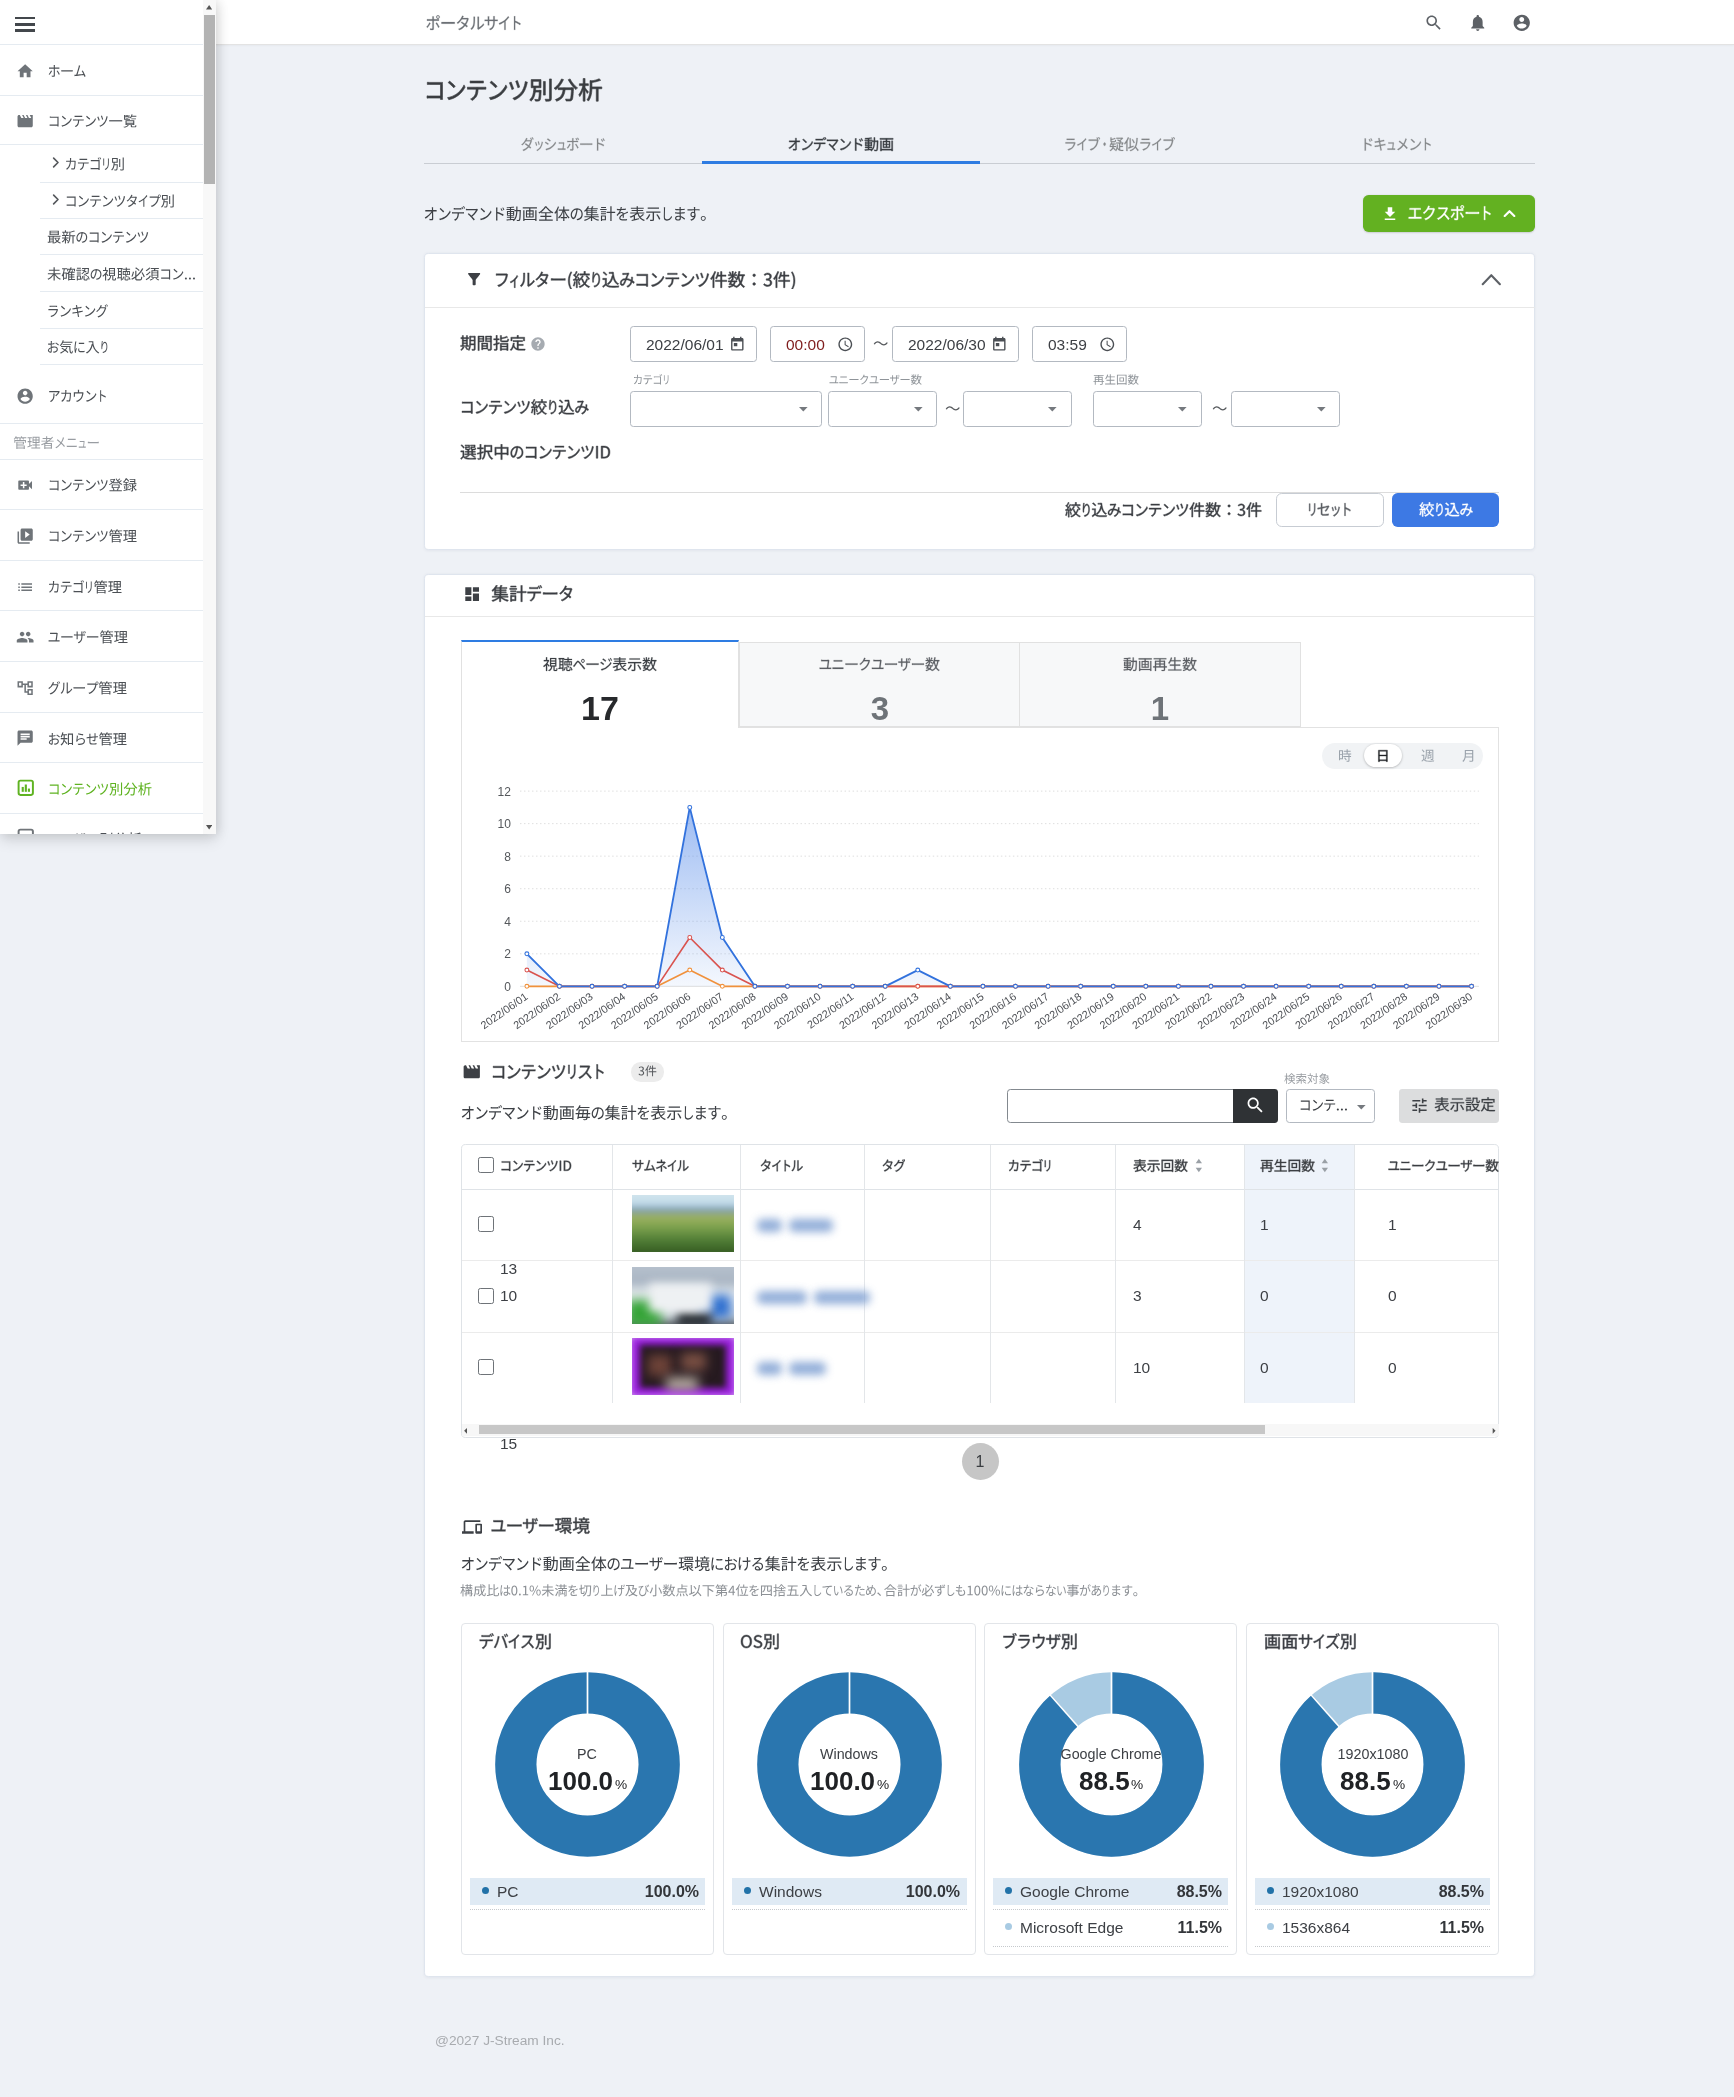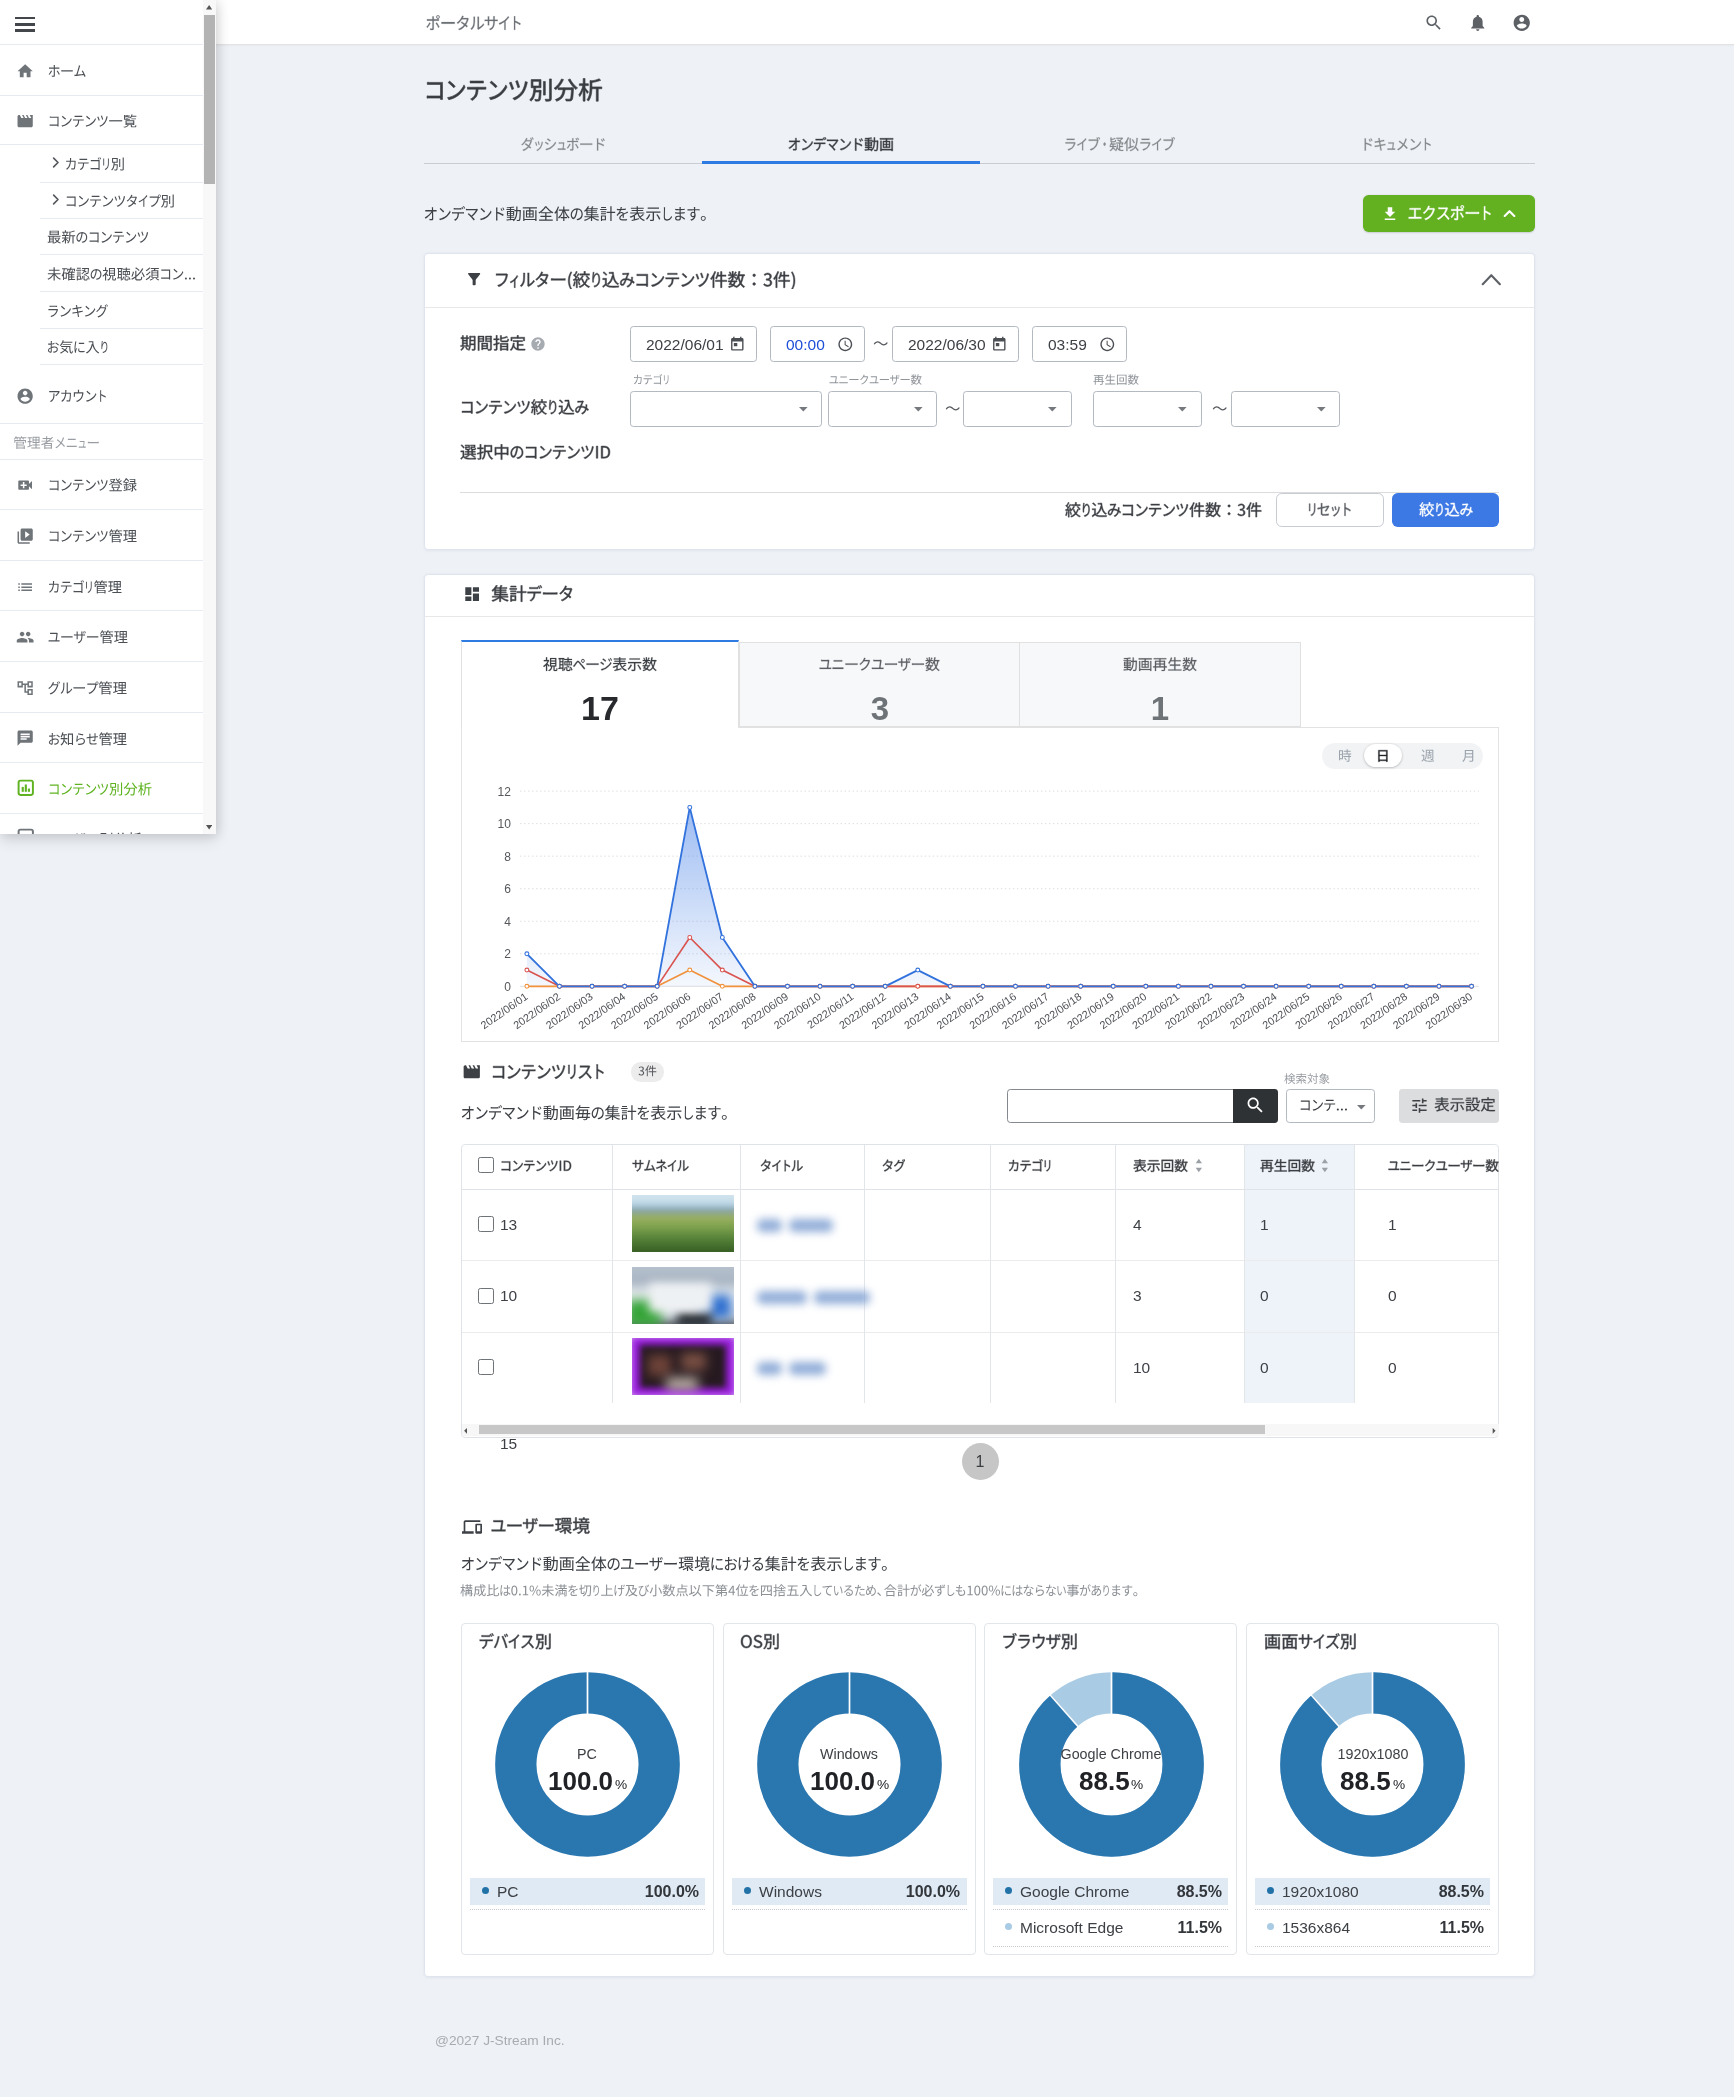--- a/index.html
+++ b/index.html
@@ -360,21 +360,21 @@
   </div>
 <svg style="position:absolute;left:530px;top:336px;" width="16" height="16" viewBox="0 0 24 24" fill="#a6abb1">
     <path d="M12 2C6.48 2 2 6.48 2 12s4.48 10 10 10 10-4.48 10-10S17.52 2 12 2zm1 17h-2v-2h2v2zm2.07-7.75l-.9.92C13.45 12.9 13 13.5 13 15h-2v-.5c0-1.1.45-2.1 1.17-2.83l1.24-1.26c.37-.36.59-.86.59-1.41 0-1.1-.9-2-2-2s-2 .9-2 2H8c0-2.21 1.79-4 4-4s4 1.79 4 4c0 .88-.36 1.68-.93 2.25z"></path>
   </svg>
 <div style="position:absolute;left:630px;top:326px;width:127px;height:36px;background:#fff;border:0.9px solid #b3b9c1;border-radius:3.4px;box-sizing:border-box;"></div>
 <div style="position:absolute;left:646px;top:344px;font-size:15.5px;font-weight:400;color:#3d4045;font-family:'Liberation Sans',sans-serif;line-height:0;white-space:nowrap;"><span style="vertical-align:middle;line-height:normal;position:relative;top:-8px;">2022/06/01</span></div>
 <svg style="position:absolute;left:729px;top:336px;" width="16.6" height="16.6" viewBox="0 0 24 24" fill="#4b4f54">
     <path d="M19 3h-1V1h-2v2H8V1H6v2H5c-1.11 0-1.99.9-1.99 2L3 19c0 1.1.89 2 2 2h14c1.1 0 2-.9 2-2V5c0-1.1-.9-2-2-2zm0 16H5V8h14v11zM7 10h5v5H7z"></path>
   </svg>
 <div style="position:absolute;left:770px;top:326px;width:95px;height:36px;background:#fff;border:0.9px solid #b3b9c1;border-radius:3.4px;box-sizing:border-box;"></div>
-<div style="position:absolute;left:786px;top:344px;font-size:15.5px;font-weight:400;color:#1d4ed8;font-family:'Liberation Sans',sans-serif;line-height:0;white-space:nowrap;"><span style="vertical-align:middle;line-height:normal;position:relative;top:-8px;">00:00</span></div>
+<div style="position:absolute;left:786px;top:344px;font-size:15.5px;font-weight:400;color:#7f1d1d;font-family:'Liberation Sans',sans-serif;line-height:0;white-space:nowrap;"><span style="vertical-align:middle;line-height:normal;position:relative;top:-8px;">00:00</span></div>
 <svg style="position:absolute;left:837px;top:336px;" width="16.6" height="16.6" viewBox="0 0 24 24" fill="#4b4f54">
     <path d="M11.99 2C6.47 2 2 6.48 2 12s4.47 10 9.99 10C17.52 22 22 17.52 22 12S17.52 2 11.99 2zM12 20c-4.42 0-8-3.58-8-8s3.58-8 8-8 8 3.58 8 8-3.58 8-8 8zm.5-13H11v6l5.25 3.15.75-1.23-4.5-2.67z"></path>
   </svg>
 <div style="position:absolute;left:873px;top:336px;line-height:0;">
     <svg style="color:#55585c" width="15.5" height="16" viewBox="0 0 27.0 28.1">
       <g transform="translate(0,23.2) scale(0.02700,-0.02700)" fill="currentColor">
         <use href="#g63"></use>
       </g>
     </svg>
   </div>
@@ -970,21 +970,21 @@
   </div>
 <svg style="position:absolute;left:1194px;top:1158px" width="9.7" height="15" viewBox="0 0 17 26">
     <path d="M8.5 1l5.5 8H3z" fill="#9aa0a6"></path>
     <path d="M8.5 25L3 17h11z" fill="#9aa0a6"></path>
   </svg>
 <svg style="position:absolute;left:1320px;top:1158px" width="9.7" height="15" viewBox="0 0 17 26">
     <path d="M8.5 1l5.5 8H3z" fill="#9aa0a6"></path>
     <path d="M8.5 25L3 17h11z" fill="#9aa0a6"></path>
   </svg>
 <div style="position:absolute;left:478px;top:1216px;width:15.5px;height:15.5px;border:1.4px solid #6e7378;border-radius:2.3px;background:#fff;box-sizing:border-box;"></div>
-<div style="position:absolute;left:500px;top:1224px;font-size:15.5px;font-weight:400;color:#3d4045;font-family:'Liberation Sans',sans-serif;line-height:0;white-space:nowrap;"><span style="vertical-align:middle;line-height:normal;position:relative;top:-8px;">13</span></div>
+<div style="position:absolute;left:500px;top:1268px;font-size:15.5px;font-weight:400;color:#3d4045;font-family:'Liberation Sans',sans-serif;line-height:0;white-space:nowrap;"><span style="vertical-align:middle;line-height:normal;position:relative;top:-8px;">13</span></div>
 <div style="position:absolute;left:1133px;top:1224px;font-size:15.5px;font-weight:400;color:#3d4045;font-family:'Liberation Sans',sans-serif;line-height:0;white-space:nowrap;"><span style="vertical-align:middle;line-height:normal;position:relative;top:-8px;">4</span></div>
 <div style="position:absolute;left:1260px;top:1224px;font-size:15.5px;font-weight:400;color:#3d4045;font-family:'Liberation Sans',sans-serif;line-height:0;white-space:nowrap;"><span style="vertical-align:middle;line-height:normal;position:relative;top:-8px;">1</span></div>
 <div style="position:absolute;left:1388px;top:1224px;font-size:15.5px;font-weight:400;color:#3d4045;font-family:'Liberation Sans',sans-serif;line-height:0;white-space:nowrap;"><span style="vertical-align:middle;line-height:normal;position:relative;top:-8px;">1</span></div>
 <div style="position:absolute;left:478px;top:1288px;width:15.5px;height:15.5px;border:1.4px solid #6e7378;border-radius:2.3px;background:#fff;box-sizing:border-box;"></div>
 <div style="position:absolute;left:500px;top:1295px;font-size:15.5px;font-weight:400;color:#3d4045;font-family:'Liberation Sans',sans-serif;line-height:0;white-space:nowrap;"><span style="vertical-align:middle;line-height:normal;position:relative;top:-8px;">10</span></div>
 <div style="position:absolute;left:1133px;top:1295px;font-size:15.5px;font-weight:400;color:#3d4045;font-family:'Liberation Sans',sans-serif;line-height:0;white-space:nowrap;"><span style="vertical-align:middle;line-height:normal;position:relative;top:-8px;">3</span></div>
 <div style="position:absolute;left:1260px;top:1295px;font-size:15.5px;font-weight:400;color:#3d4045;font-family:'Liberation Sans',sans-serif;line-height:0;white-space:nowrap;"><span style="vertical-align:middle;line-height:normal;position:relative;top:-8px;">0</span></div>
 <div style="position:absolute;left:1388px;top:1295px;font-size:15.5px;font-weight:400;color:#3d4045;font-family:'Liberation Sans',sans-serif;line-height:0;white-space:nowrap;"><span style="vertical-align:middle;line-height:normal;position:relative;top:-8px;">0</span></div>
 <div style="position:absolute;left:478px;top:1359px;width:15.5px;height:15.5px;border:1.4px solid #6e7378;border-radius:2.3px;background:#fff;box-sizing:border-box;"></div>
 <div style="position:absolute;left:500px;top:1443px;font-size:15.5px;font-weight:400;color:#3d4045;font-family:'Liberation Sans',sans-serif;line-height:0;white-space:nowrap;"><span style="vertical-align:middle;line-height:normal;position:relative;top:-8px;">15</span></div>

